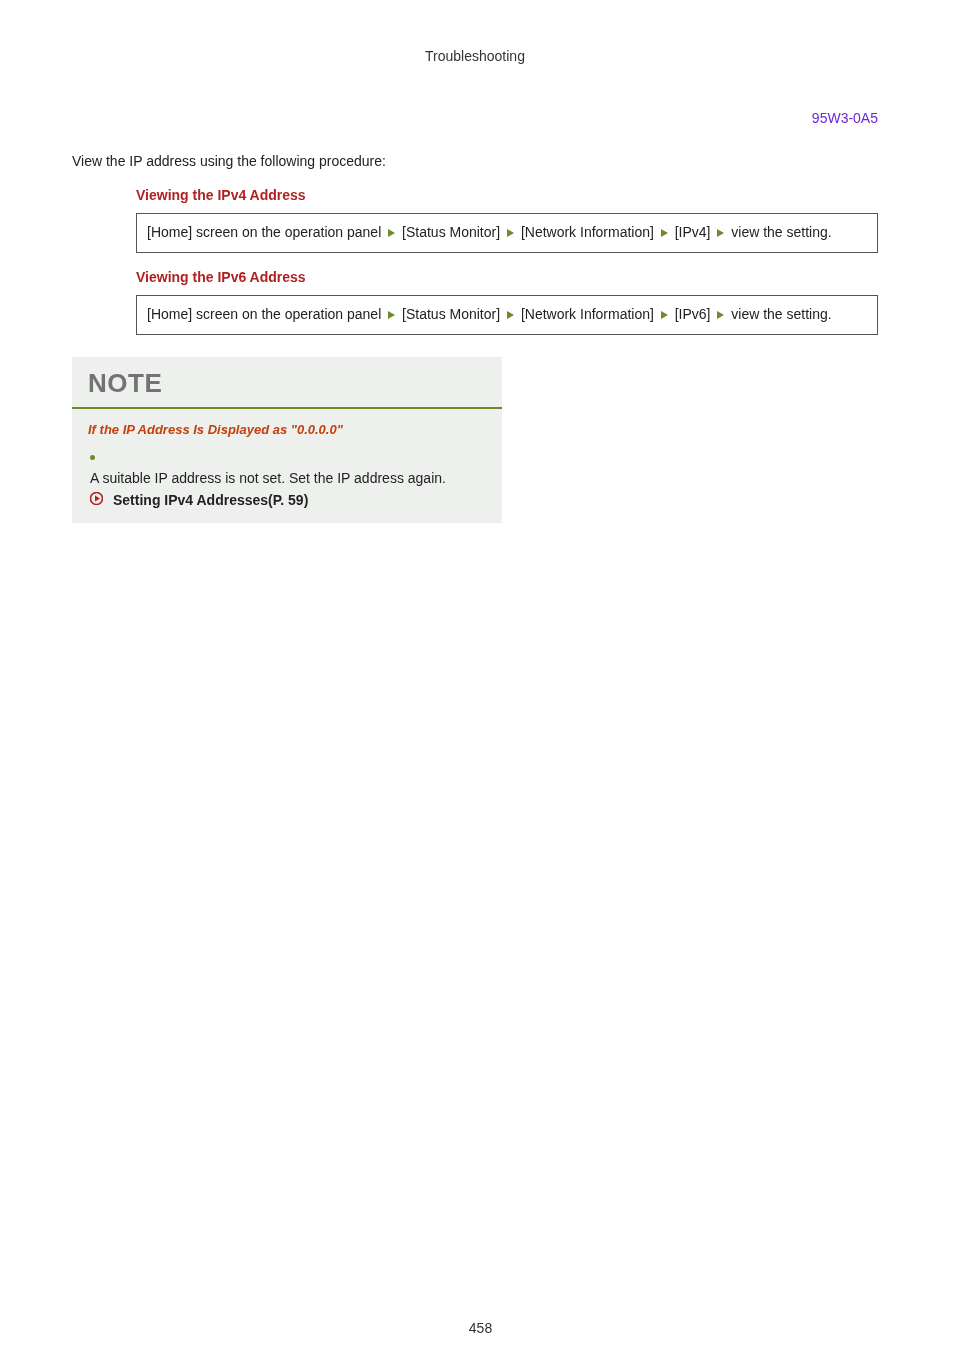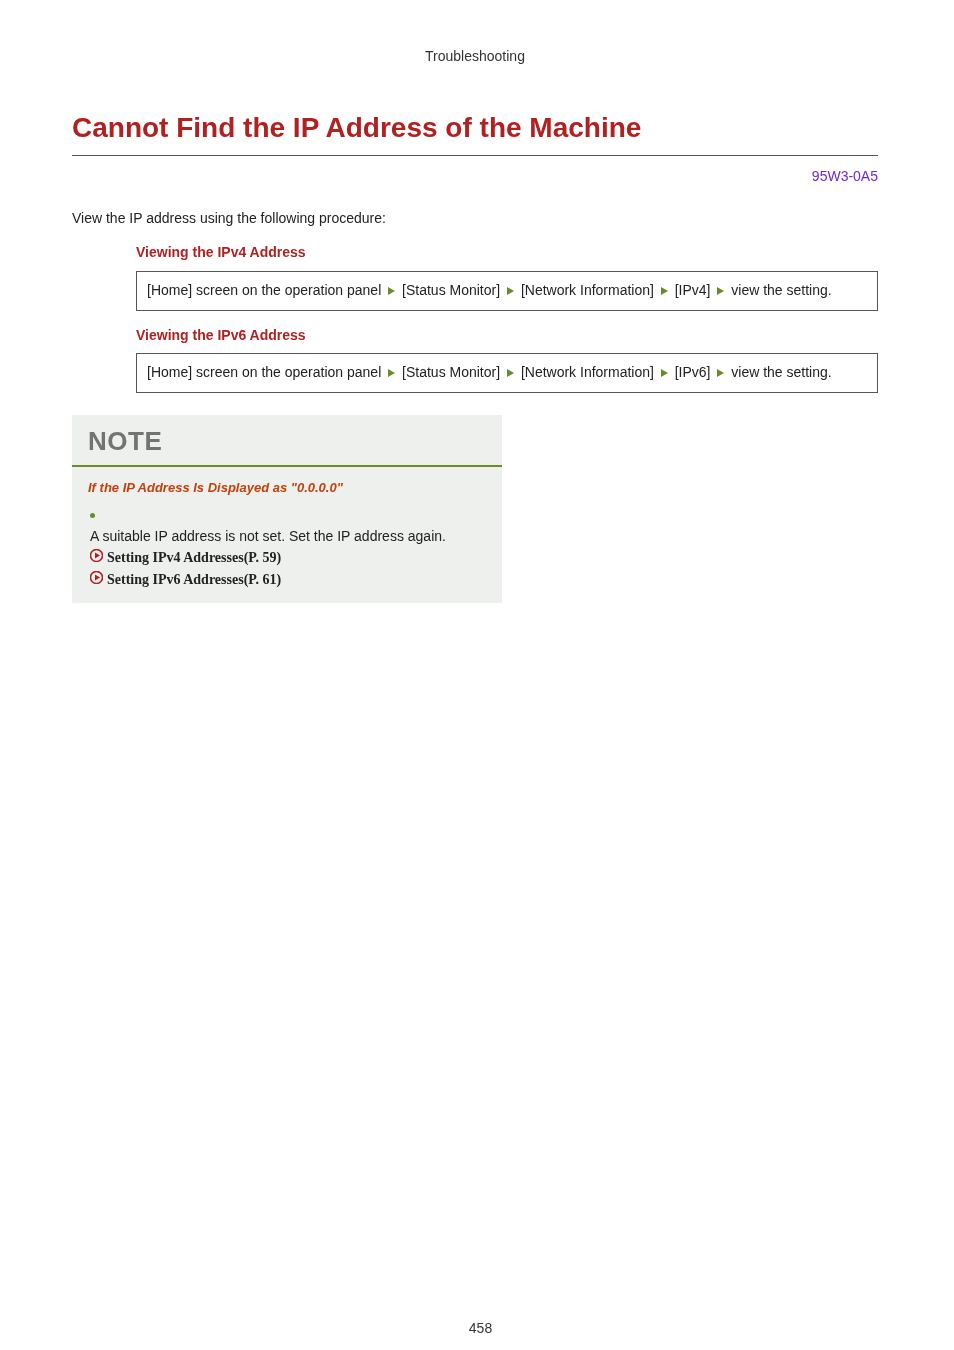--- a/index.html
+++ b/index.html
@@ -107,23 +107,22 @@
     flex: 0 0 auto;
     margin-top: 7px;
   }
   .bullet-content {
     flex: 1 1 auto;
   }
   .xref {
     font-weight: 700;
     display: flex;
     align-items: center;
-    gap: 4px;
+    gap: 10px;
     margin-top: 2px;
-    font-family: Liberation Serif, serif;
   }
   .xref-icon {
     flex: 0 0 auto;
   }
   .page-number {
     position: absolute;
     bottom: 28px;
     left: 7px;
     right: 0;
     text-align: center;
@@ -131,21 +130,20 @@
     color: #333;
   }
 </style>
 </head>
 <body>
 
 <div class="page">
 
   <div class="header-section">Troubleshooting</div>
 
-  <h1 class="title">Cannot Find the IP Address of the Machine</h1>
 
   <div class="doc-code">95W3-0A5</div>
 
   <div class="intro">View the IP address using the following procedure:</div>
 
   <div class="sub-heading">Viewing the IPv4 Address</div>
   <div class="proc-box">
     <span>[Home] screen on the operation panel</span>
     <span class="arrow-icon">
       <svg width="9" height="10" viewBox="0 0 9 10">
@@ -214,28 +212,19 @@
           <div>A suitable IP address is not set. Set the IP address again.</div>
           <div class="xref">
             <span class="xref-icon">
               <svg width="13" height="13" viewBox="0 0 13 13">
                 <circle cx="6.5" cy="6.5" r="6" fill="none" stroke="#b02121" stroke-width="1.6"></circle>
                 <polygon points="5,3.5 10,6.5 5,9.5" fill="#b02121"></polygon>
               </svg>
             </span>
             <span>Setting IPv4 Addresses(P. 59)</span>
           </div>
-          <div class="xref">
-            <span class="xref-icon">
-              <svg width="13" height="13" viewBox="0 0 13 13">
-                <circle cx="6.5" cy="6.5" r="6" fill="none" stroke="#b02121" stroke-width="1.6"></circle>
-                <polygon points="5,3.5 10,6.5 5,9.5" fill="#b02121"></polygon>
-              </svg>
-            </span>
-            <span>Setting IPv6 Addresses(P. 61)</span>
-          </div>
         </div>
       </div>
     </div>
   </div>
 
   <div class="page-number">458</div>
 </div>
 
 </body></html>

